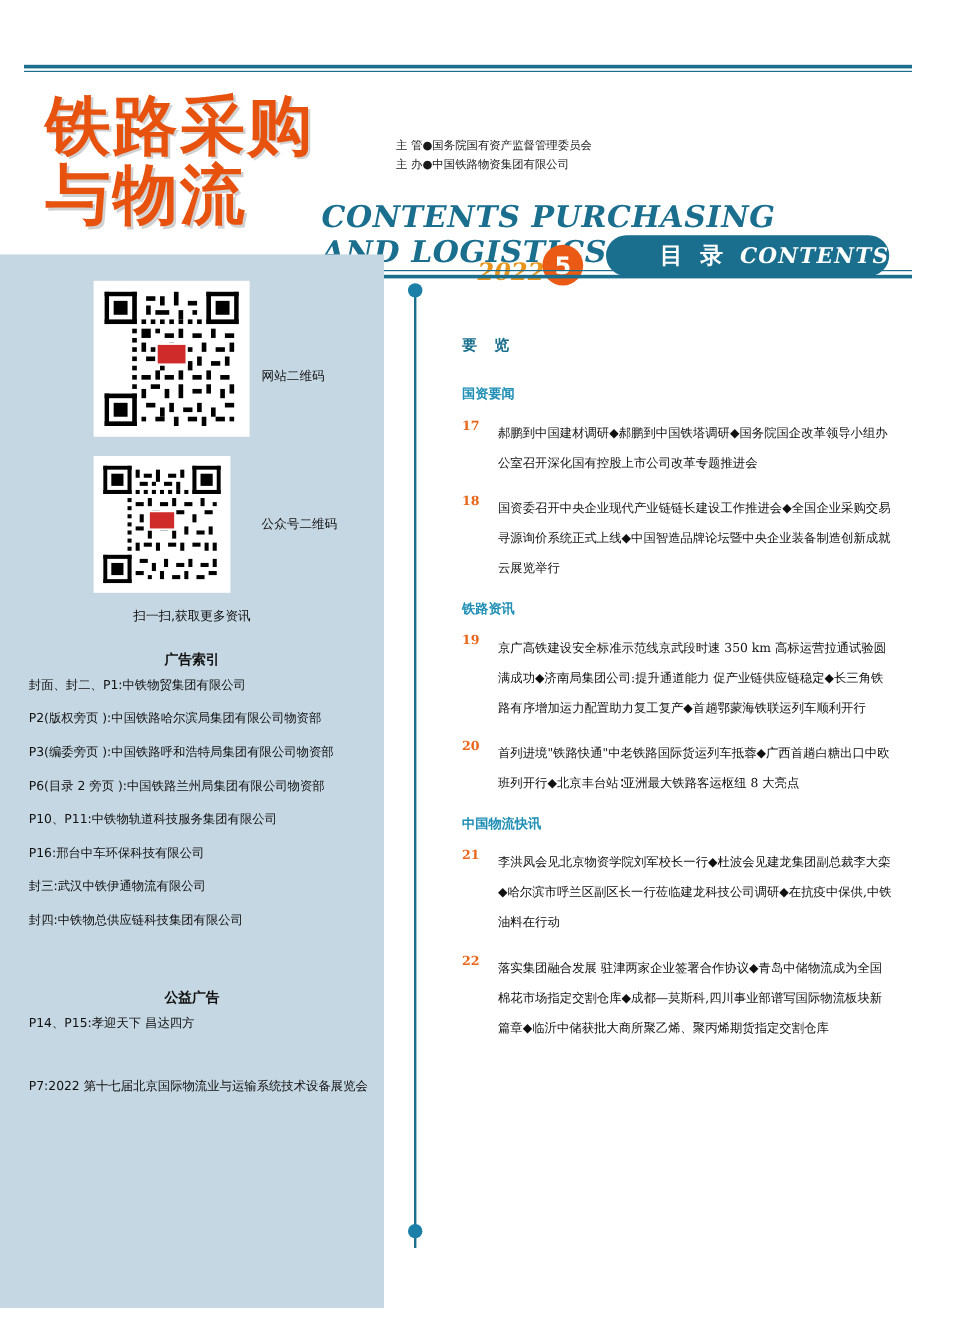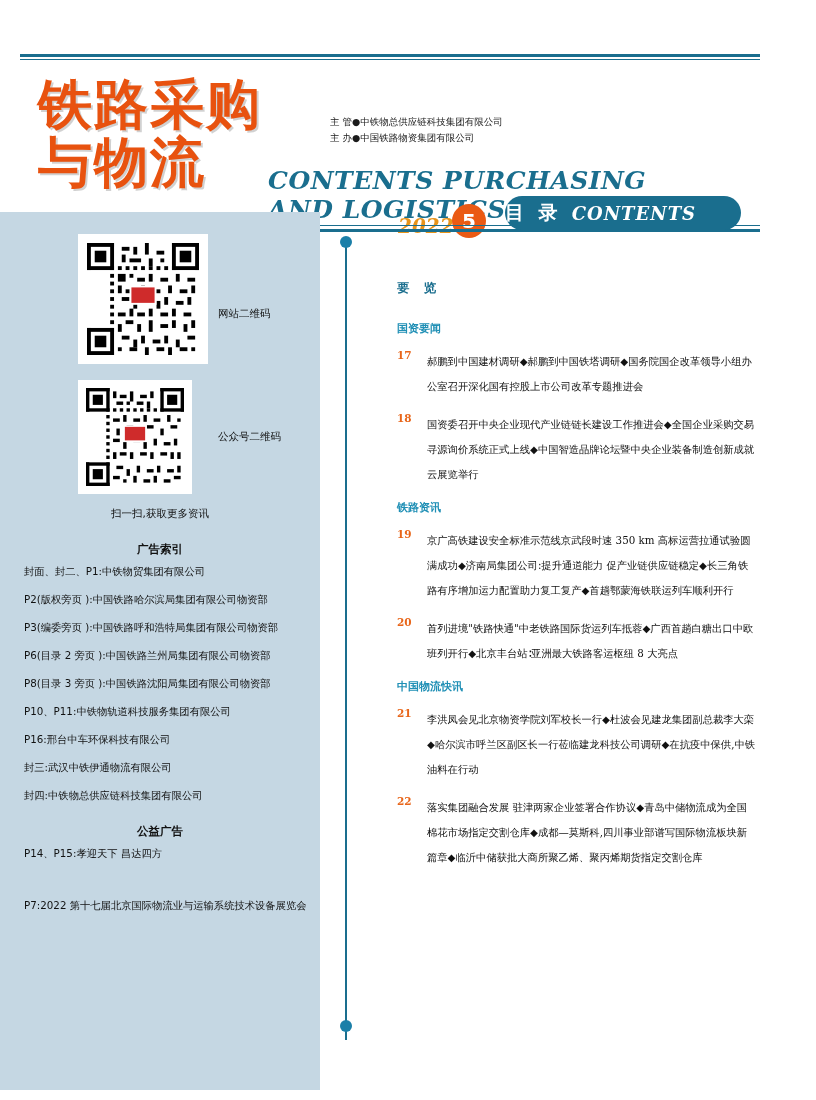--- a/index.html
+++ b/index.html
@@ -58,21 +58,21 @@
     background:#ea5a14; color:#fff;
     font-size:20px; font-weight:bold;
     display:flex; align-items:center; justify-content:center;
   }
   
   .contents-banner {
     position:absolute; left:505px; top:196px;
     width:236px; height:34px;
     background:#1a6e8e;
     border-radius:17px;
-    display:flex; align-items:center; justify-content:flex-start;
+    display:flex; align-items:center; justify-content:flex-end;
     gap:10px;
   }
   .contents-banner .cn {
     color:#fff; font-size:19px; font-weight:bold; letter-spacing:4px;
   }
   .contents-banner .en {
     color:#fff; font-family:"DejaVu Serif", serif;
     font-style:italic; font-weight:bold; font-size:18px; letter-spacing:1px;
   }
   
@@ -116,21 +116,21 @@
     width:408px; height:800px;
     border-left:2px solid #1a6e8e;
   }
   .toc-dot-top, .toc-dot-bottom {
     position:absolute; left:-7px; width:12px; height:12px;
     border-radius:50%; background:#1b7fa8;
   }
   .toc-dot-top { top:-4px; }
   .toc-dot-bottom { top:780px; }
   .toc-inner {
-    position:absolute; left:50px; top:40px; width:360px;
+    position:absolute; left:38px; top:40px; width:360px;
   }
   .toc-section-main {
     font-size:12.5px; font-weight:bold; color:#1a6e8e;
     letter-spacing:5px; margin-bottom:24px;
   }
   .toc-cat {
     font-size:11px; font-weight:bold; color:#1f8fb5;
     margin:0 0 13px 0;
   }
   .entry {
@@ -156,21 +156,21 @@
 <div class="masthead">
   <div class="mh-rule-top"></div>
   <div class="mh-rule-top2"></div>
 
   <div class="cn-title">
     <span>铁路采购</span>
     <span class="l2">与物流</span>
   </div>
 
   <div class="pub-info">
-    <div>主 管●中铁物总供应链科技集团有限公司</div>
+    <div>主 管●国务院国有资产监督管理委员会</div>
     <div>主 办●中国铁路物资集团有限公司</div>
   </div>
 
   <div class="en-title">
     <div>CONTENTS PURCHASING</div>
     <div>AND LOGISTICS</div>
   </div>
 
   <div class="year">2022</div>
   <div class="issue-badge">5</div>
@@ -381,21 +381,20 @@
   <div class="qr-label qr2-label">公众号二维码</div>
 
   <div class="scan-note">扫一扫,获取更多资讯</div>
 
   <div class="sb-heading sb-ad-index">广告索引</div>
   <div class="sb-list sb-list-1">
     <div>封面、封二、P1:中铁物贸集团有限公司</div>
     <div>P2(版权旁页 ):中国铁路哈尔滨局集团有限公司物资部</div>
     <div>P3(编委旁页 ):中国铁路呼和浩特局集团有限公司物资部</div>
     <div>P6(目录 2 旁页 ):中国铁路兰州局集团有限公司物资部</div>
-    <div>P8(目录 3 旁页 ):中国铁路沈阳局集团有限公司物资部</div>
     <div>P10、P11:中铁物轨道科技服务集团有限公司</div>
     <div>P16:邢台中车环保科技有限公司</div>
     <div>封三:武汉中铁伊通物流有限公司</div>
     <div>封四:中铁物总供应链科技集团有限公司</div>
   </div>
 
   <div class="sb-heading sb-public">公益广告</div>
   <div class="sb-list sb-list-2">
     <div>P14、P15:孝迎天下  昌达四方</div>
   </div>

